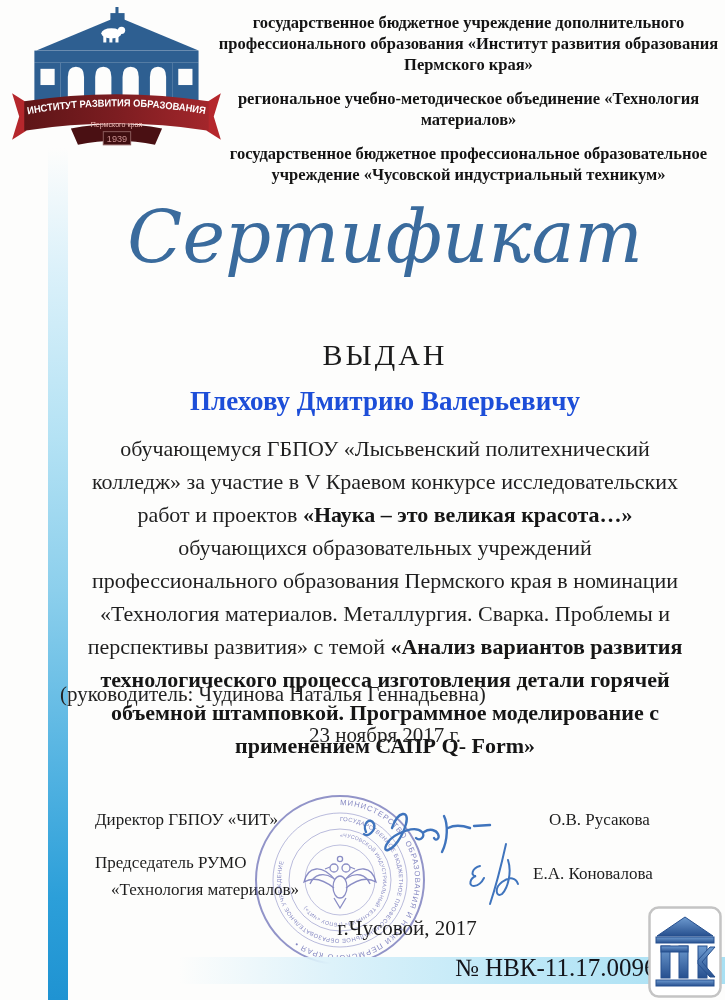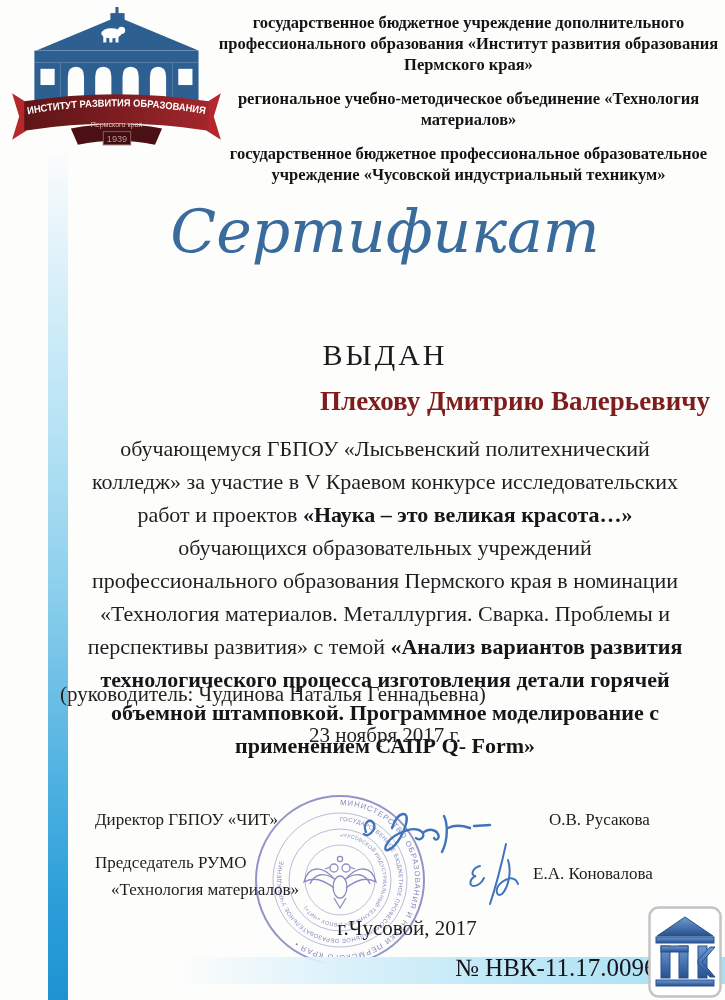--- a/index.html
+++ b/index.html
@@ -21,29 +21,29 @@
   }
   .header-orgs p{
     margin:0 0 13px 12px;font-weight:bold;font-size:16.5px;line-height:21px;color:#141414;
   }
   
   .logo{position:absolute;left:10px;top:6px;width:218px;height:152px;}
   
   .title{
     position:absolute;left:60px;top:198px;width:650px;margin:0;
     text-align:center;font-family:"DejaVu Serif",serif;font-style:italic;
-    font-weight:normal;font-size:60px;line-height:1.1;color:#3a6b9d;
+    font-weight:normal;font-size:72px;line-height:1.1;color:#3a6b9d;
   }
   .issued{
     position:absolute;left:60px;top:338px;width:650px;text-align:center;
     font-size:30px;letter-spacing:3px;color:#1c1c1c;
   }
   .recipient{
-    position:absolute;left:60px;top:386px;width:650px;text-align:right;
-    font-size:27px;font-weight:bold;color:#7f1d1d;
+    position:absolute;left:60px;top:386px;width:650px;text-align:center;
+    font-size:27px;font-weight:bold;color:#1d4ed8;
   }
   .body-text{
     position:absolute;left:85px;top:432px;width:600px;margin:0;
     text-align:center;font-size:22px;line-height:33px;color:#1f1f1f;
   }
   .body-text b{color:#161616;}
   .supervisor{
     position:absolute;left:60px;top:682px;width:650px;margin:0;
     text-align:left;font-size:21px;color:#222;
   }

